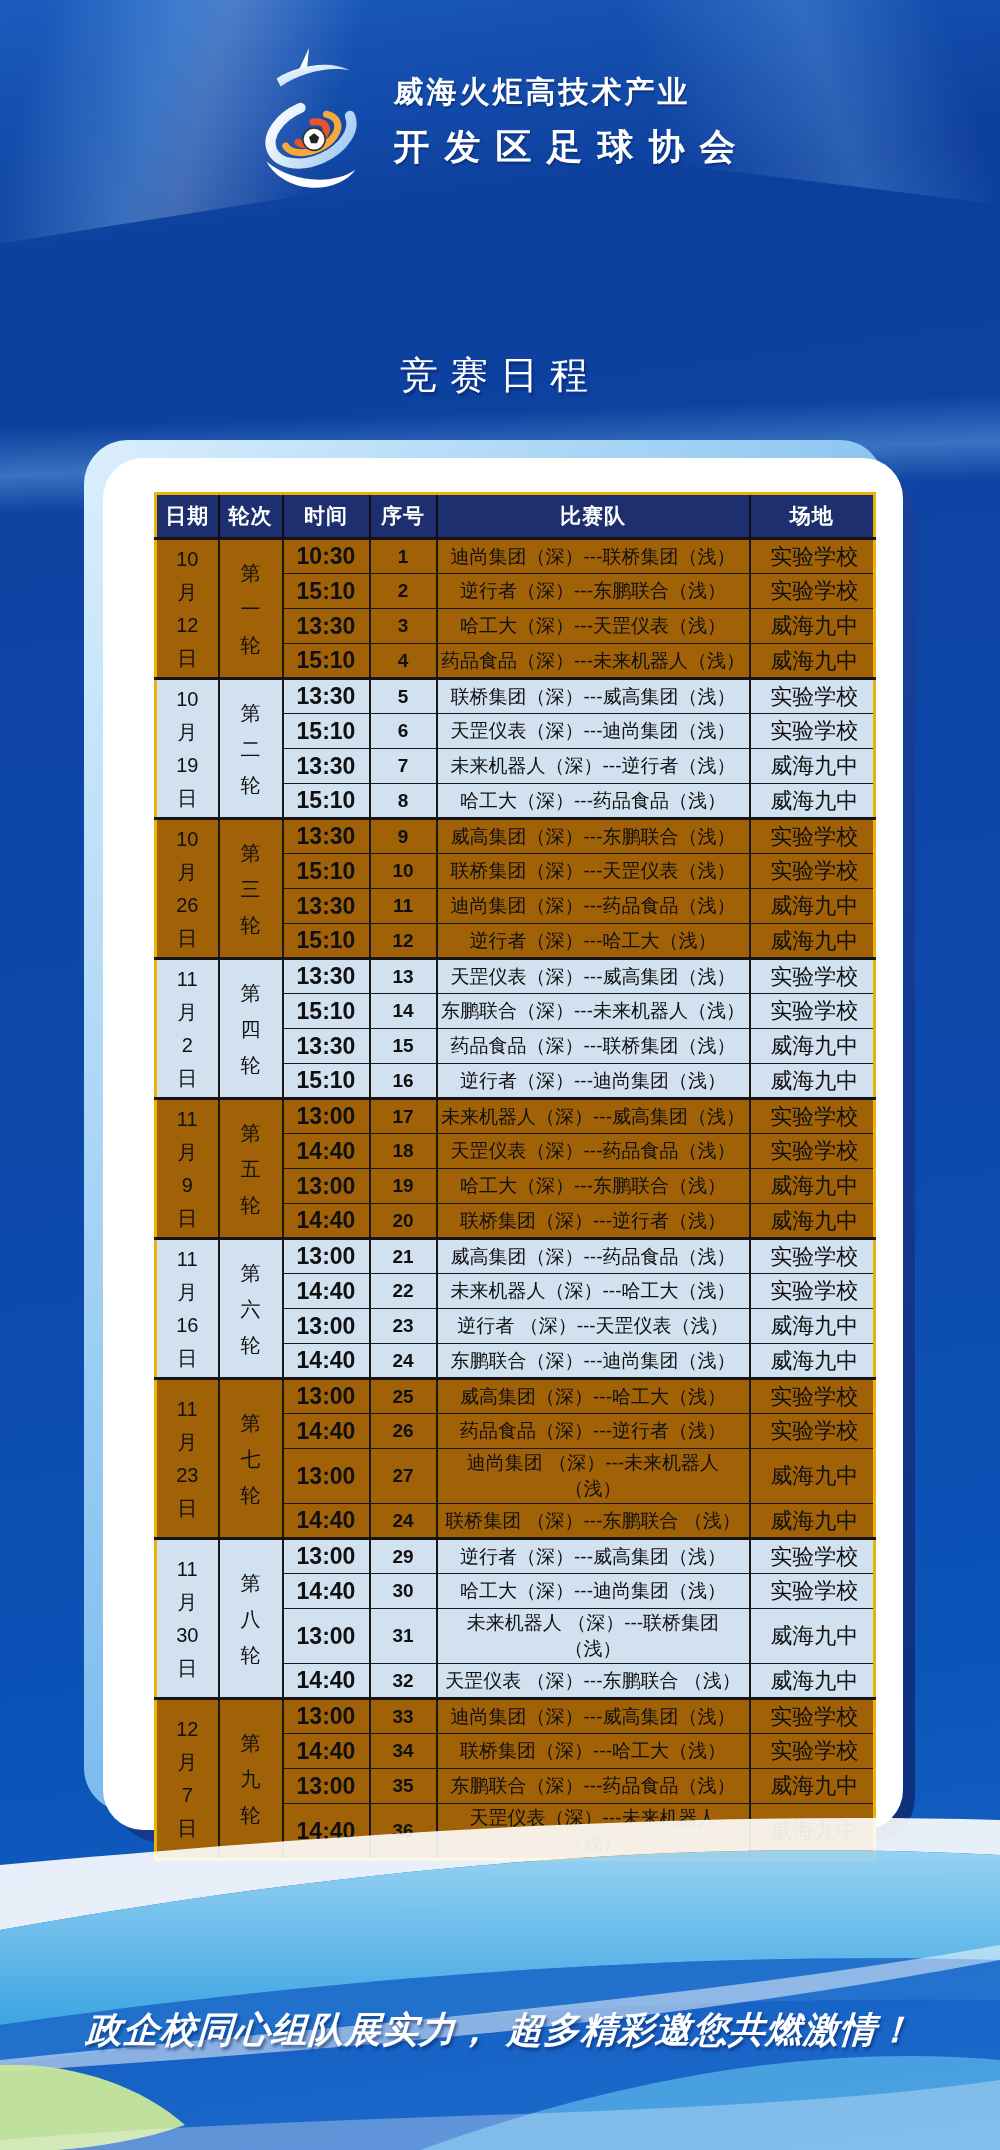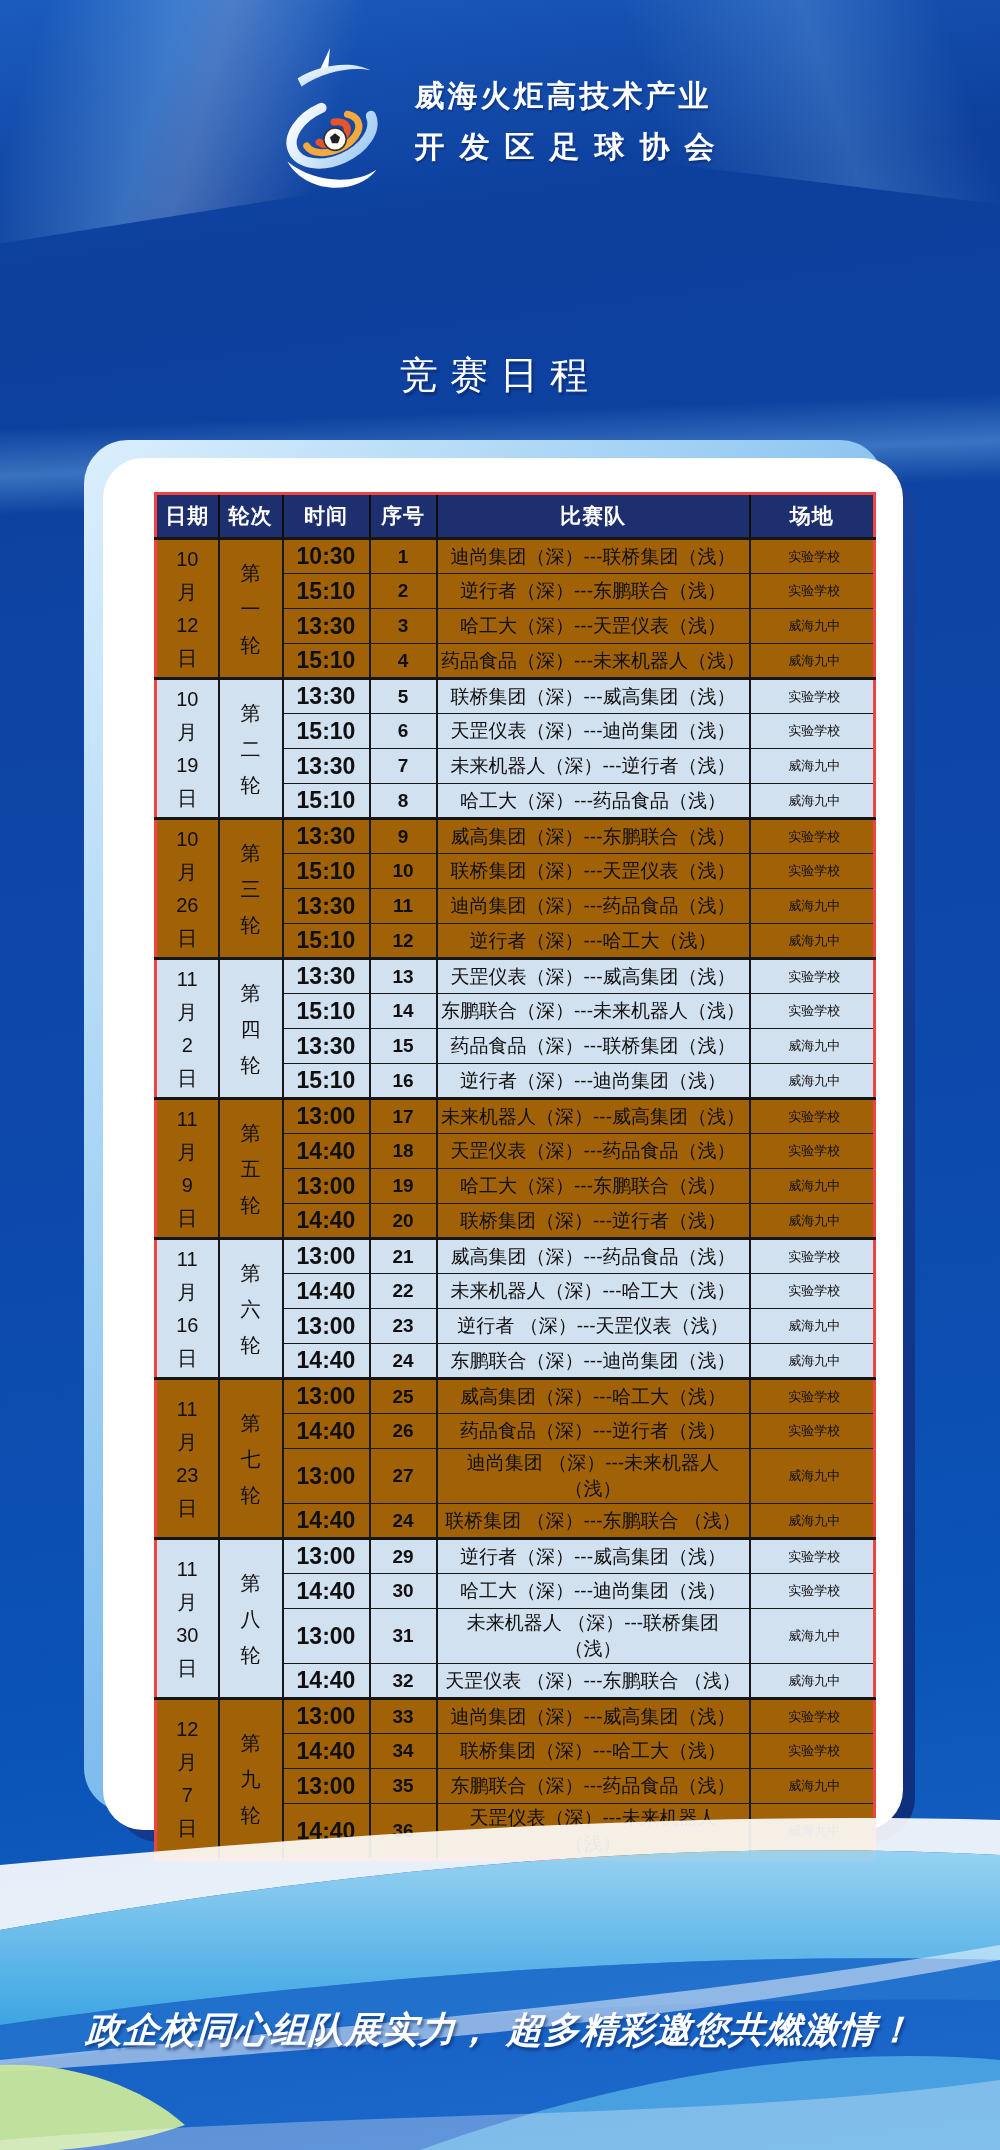--- a/index.html
+++ b/index.html
@@ -12,52 +12,52 @@
     background:linear-gradient(115deg,rgba(255,255,255,0) 30%,rgba(150,210,255,.30) 46%,rgba(255,255,255,.22) 52%,rgba(255,255,255,0) 68%);}
   .streak.tr{top:-120px;right:-220px;width:820px;height:300px;transform:rotate(7deg);
     background:linear-gradient(245deg,rgba(255,255,255,0) 35%,rgba(150,210,255,.22) 50%,rgba(255,255,255,0) 70%);}
   .glowband{position:absolute;top:398px;left:-30px;width:1060px;height:110px;transform:rotate(-2deg);
     background:linear-gradient(180deg,rgba(255,255,255,0) 12%,rgba(140,205,250,.35) 55%,rgba(255,255,255,0) 90%);}
   
   .brand{position:absolute;top:46px;left:0;width:100%;display:flex;justify-content:center;align-items:center;gap:22px;}
   .brand svg{width:122px;height:152px;}
   .brand-text{color:#fff;font-weight:bold;}
   .brand-line1{font-size:30px;letter-spacing:3px;text-shadow:1px 2px 2px rgba(5,25,80,.45);}
-  .brand-line2{font-size:30px;letter-spacing:15px;margin-top:10px;text-shadow:1px 2px 2px rgba(5,25,80,.45);}
+  .brand-line2{font-size:36px;letter-spacing:15px;margin-top:10px;text-shadow:1px 2px 2px rgba(5,25,80,.45);}
   
   .title{position:absolute;top:256px;left:0;width:100%;margin:0;text-align:center;
     font-size:64px;font-weight:900;letter-spacing:6px;
     background:linear-gradient(90deg,#b5ead4 10%,#c6e9a6 35%,#e9e967 62%,#f4e432 85%);
     -webkit-background-clip:text;background-clip:text;color:transparent;
     filter:drop-shadow(3px 4px 1px rgba(8,25,85,.55));}
   .subtitle{position:absolute;top:350px;left:0;width:100%;margin:0;text-align:center;
     font-size:38px;font-weight:400;color:#ffffff;letter-spacing:12px;
     text-shadow:2px 3px 2px rgba(8,25,85,.5);}
   
   .card-backdrop-light{position:absolute;left:84px;top:440px;width:800px;height:1372px;border-radius:44px;
     background:linear-gradient(125deg,#dbeffd 0%,#9fd0f4 35%,#5aa7e8 75%,rgba(90,167,232,.2) 100%);}
   .card-backdrop-dark{position:absolute;left:115px;top:470px;width:800px;height:1372px;border-radius:44px;
     background:linear-gradient(135deg,#1d4cae,#0f2f7e);}
   .card{position:absolute;left:103px;top:458px;width:800px;height:1372px;border-radius:40px;background:#ffffff;}
   
   table.schedule{border-collapse:collapse;table-layout:fixed;width:719px;margin:34px 16px 0 51px;
-    border:3px solid #ef4444;}
+    border:3px solid #eab308;}
   .schedule th{background:#1d2f6e;color:#ffffff;font-weight:bold;font-size:21px;height:40px;
     border:2px solid #0d0d0d;letter-spacing:1px;}
   .schedule td{border:1px solid #181818;border-left-width:2px;border-right-width:2px;
     text-align:center;vertical-align:middle;color:#101010;}
   .schedule tbody tr{height:35px;background:#a16207;}
   .schedule tbody tr.alt td{background:#d2e1ef;}
   .schedule tbody tr.round-start td{border-top:3px solid #151515;}
   .date-cell div{font-size:20px;line-height:33px;}
   .round-cell div{font-size:20px;line-height:36px;}
   .time-cell{font-weight:bold;font-size:23px;font-family:"Liberation Sans",sans-serif;}
   .no-cell{font-weight:bold;font-size:19px;font-family:"Liberation Sans",sans-serif;}
   .teams-cell{font-size:19px;font-family:Liberation Sans, sans-serif;}
-  .venue-cell{font-size:13px;font-family:"Liberation Serif",serif;padding-left:6px;}
+  .venue-cell{font-size:22px;font-family:"Liberation Serif",serif;padding-left:6px;}
   
   .waves{position:absolute;left:0;top:1810px;width:1000px;height:340px;}
   
   .slogan{position:absolute;top:2006px;left:0;width:100%;text-align:center;
     font-family:"DejaVu Serif",serif;font-style:italic;font-weight:bold;font-size:36px;color:#ffffff;
     letter-spacing:1px;transform:skewX(-3deg);text-shadow:2px 3px 3px rgba(8,35,95,.55);}
 </style>
 </head>
 <body>
 

